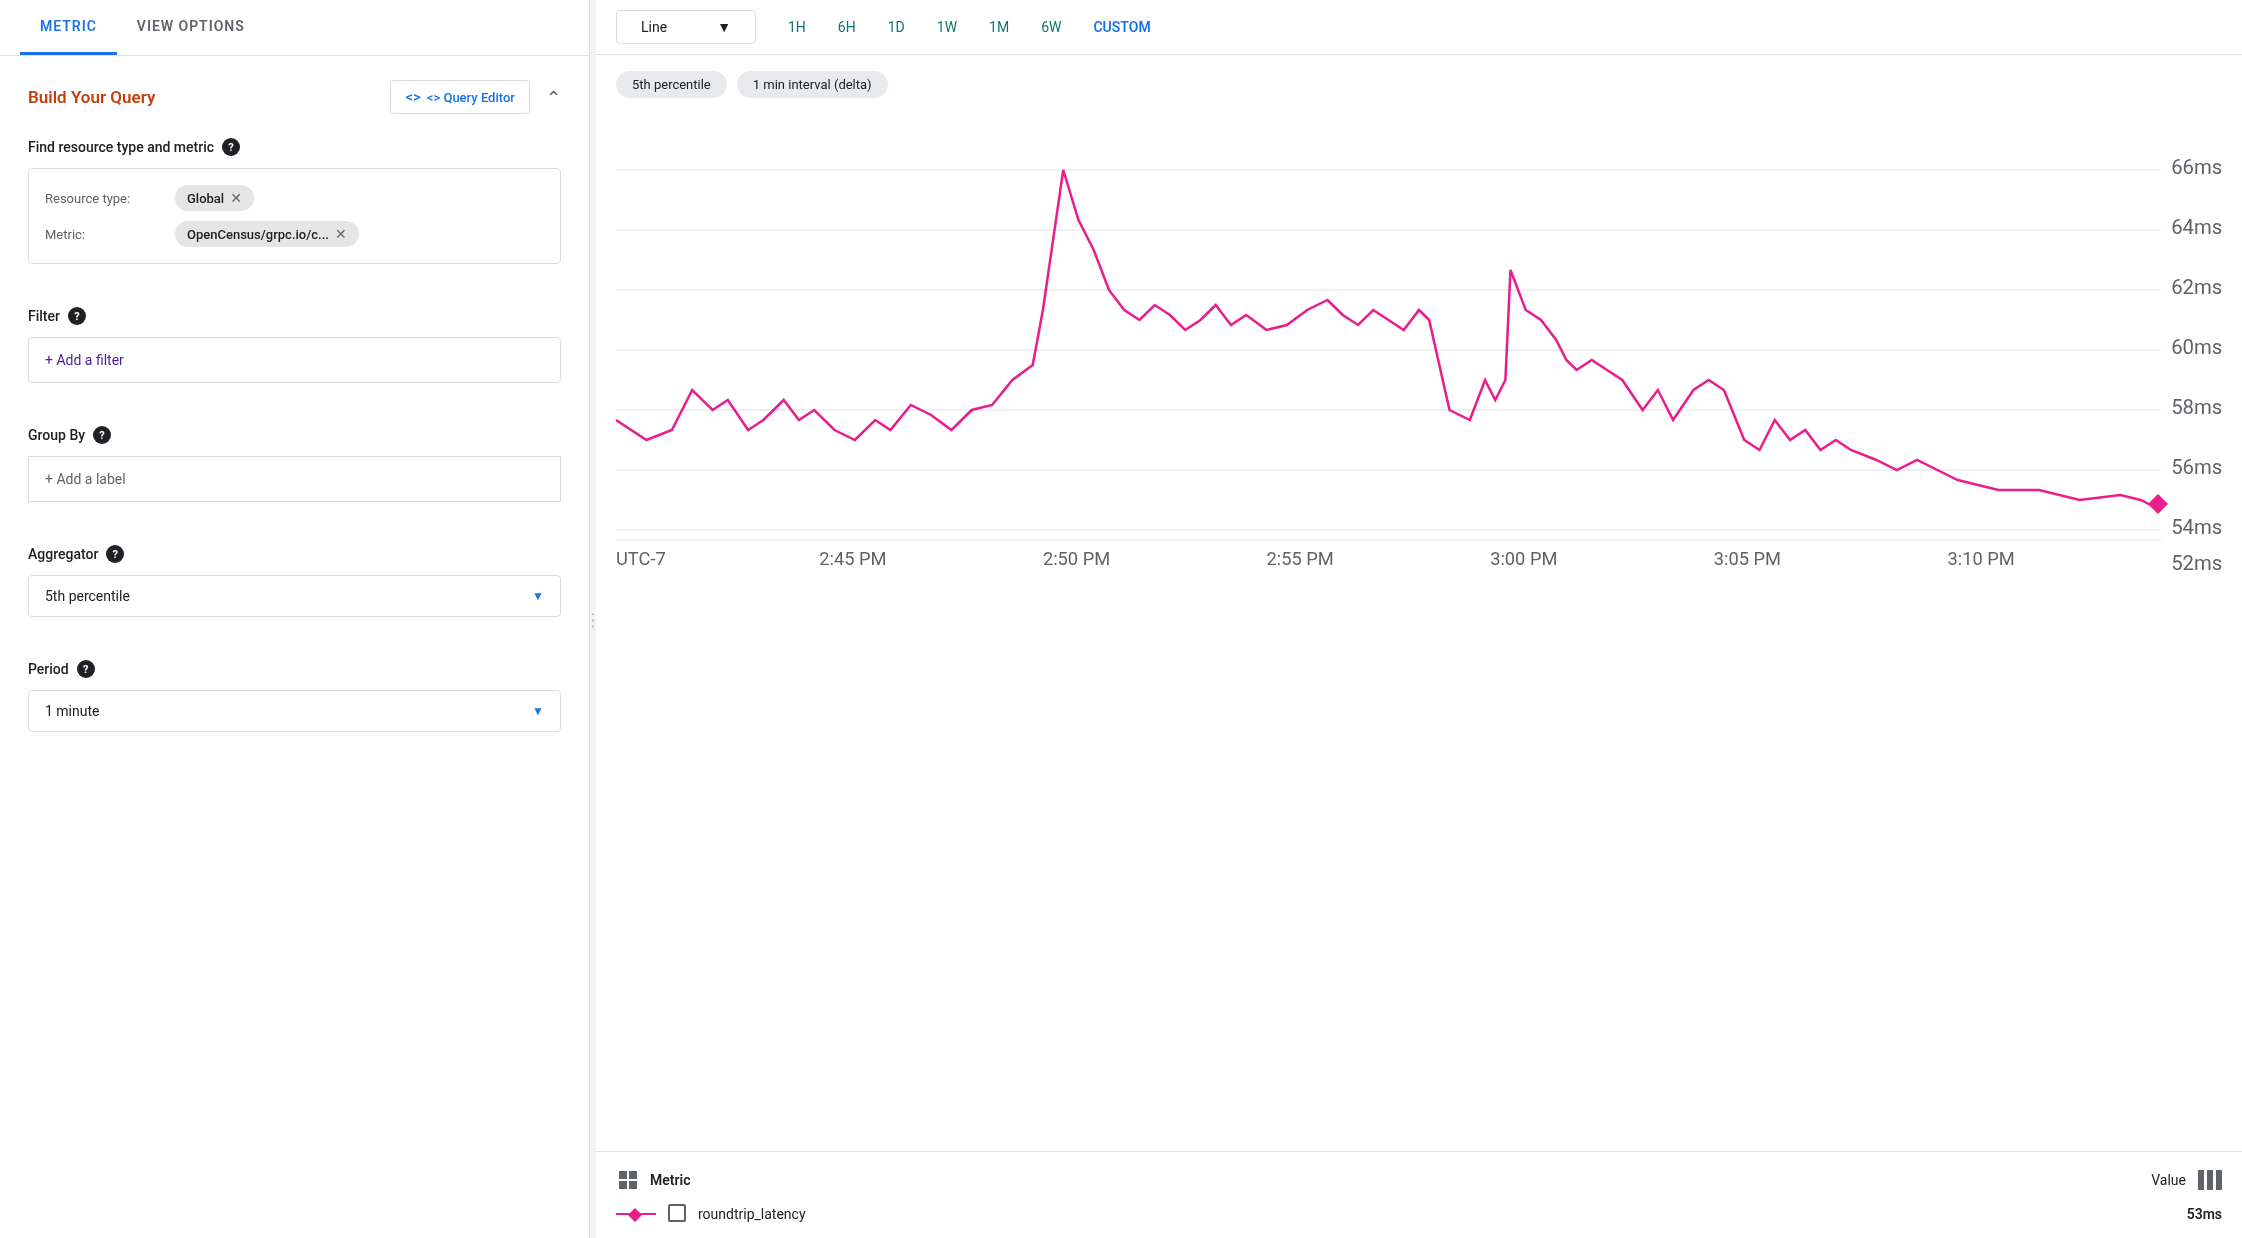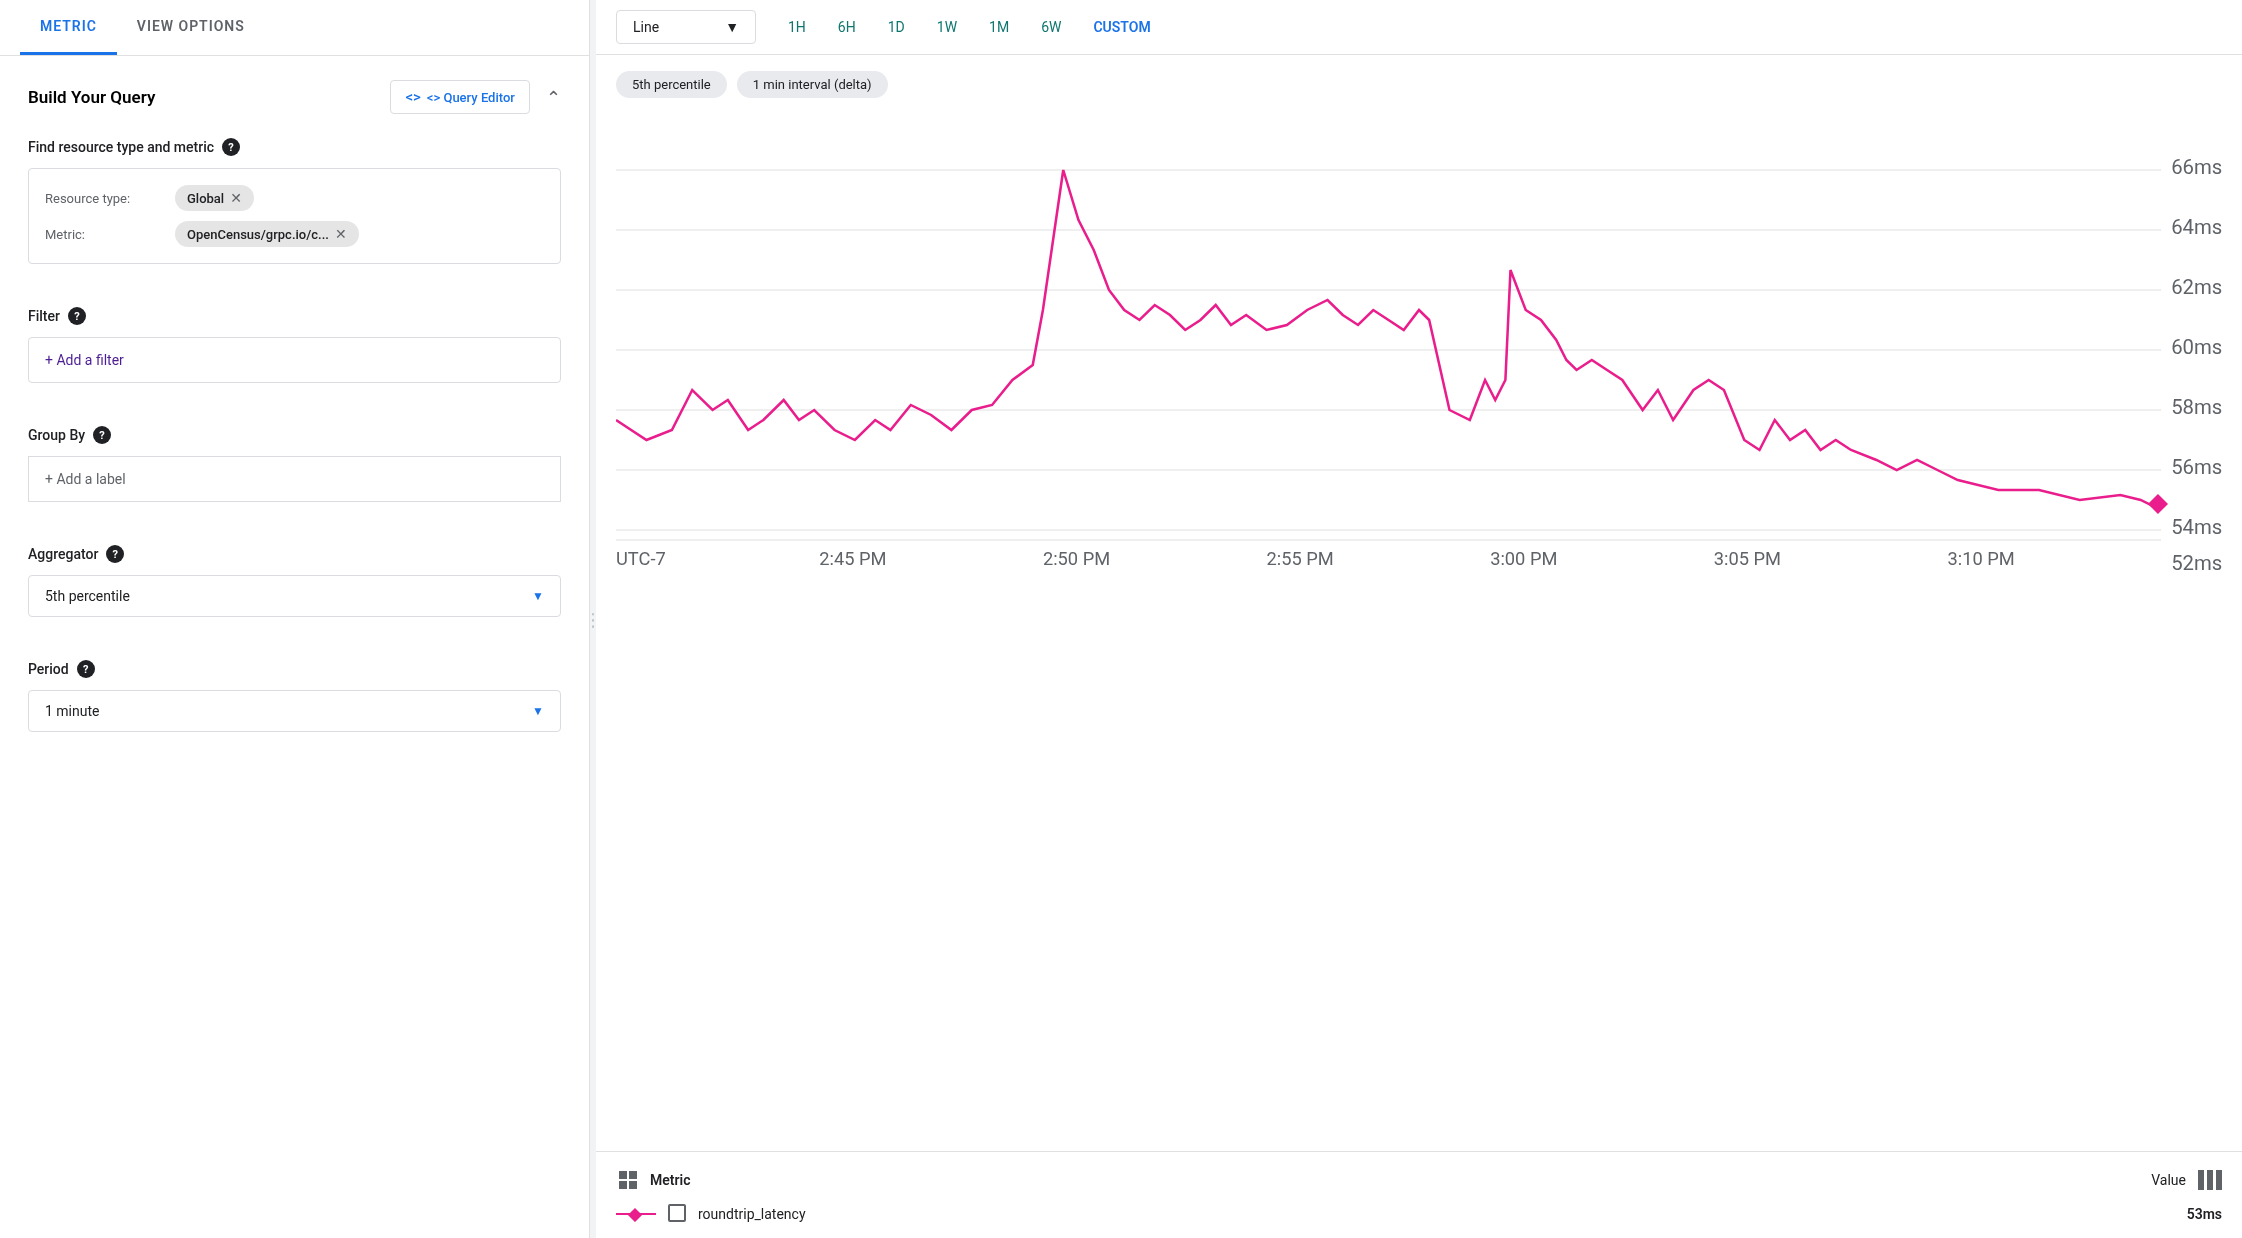--- a/index.html
+++ b/index.html
@@ -10,21 +10,21 @@
     
     .left-panel { width: 590px; border-right: 1px solid #e0e0e0; display: flex; flex-direction: column; height: 100%; }
 
     .tabs { display: flex; border-bottom: 1px solid #e0e0e0; padding: 0 20px; }
     .tab { padding: 18px 20px; font-size: 14px; font-weight: 600; color: #5f6368; cursor: pointer; letter-spacing: 0.07em; text-transform: uppercase; border-bottom: 3px solid transparent; }
     .tab.active { color: #1a73e8; border-bottom: 3px solid #1a73e8; }
 
     .panel-content { padding: 24px 28px; flex: 1; overflow-y: auto; }
 
     .build-query-header { display: flex; justify-content: space-between; align-items: center; margin-bottom: 24px; }
-    .build-query-title { font-size: 17px; font-weight: 600; color: #000000; }
+    .build-query-title { font-size: 17px; font-weight: 600; color: #c2410c; }
     .query-editor-btn { display: flex; align-items: center; gap: 6px; border: 1px solid #dadce0; border-radius: 4px; padding: 7px 14px; font-size: 13px; color: #1a73e8; cursor: pointer; background: #fff; font-weight: 500; }
     .query-editor-btn .code-icon { font-size: 15px; }
     .collapse-btn { cursor: pointer; color: #5f6368; font-size: 18px; margin-left: 8px; }
 
     .section { margin-bottom: 43px; }
     .section-label { display: flex; align-items: center; gap: 8px; font-size: 14px; font-weight: 500; color: #202124; margin-bottom: 12px; }
     .help-icon { display: inline-flex; align-items: center; justify-content: center; width: 18px; height: 18px; border-radius: 50%; background: #202124; color: #fff; font-size: 11px; font-weight: 700; cursor: help; }
 
     .resource-metric-box { border: 1px solid #dadce0; border-radius: 4px; padding: 16px; }
     .resource-row { display: flex; align-items: center; gap: 20px; margin-bottom: 10px; }
@@ -39,21 +39,21 @@
     .select-box { border: 1px solid #dadce0; border-radius: 4px; padding: 12px 16px; display: flex; justify-content: space-between; align-items: center; cursor: pointer; font-size: 14px; color: #202124; }
     .select-box .dropdown-arrow { color: #1a73e8; font-size: 12px; }
 
     .divider-handle { width: 6px; background: #f1f3f4; cursor: col-resize; display: flex; align-items: center; justify-content: center; }
     .divider-handle::after { content: '⋮'; font-size: 18px; color: #bdc1c6; }
 
     
     .right-panel { flex: 1; display: flex; flex-direction: column; }
 
     .chart-toolbar { display: flex; align-items: center; gap: 0; padding: 10px 20px; border-bottom: 1px solid #e0e0e0; }
-    .chart-type-select { display: flex; align-items: center; gap: 8px; border: 1px solid #dadce0; border-radius: 4px; padding: 8px 16px; font-size: 14px; color: #202124; cursor: pointer; min-width: 140px; margin-right: 16px; }
+    .chart-type-select { display: flex; align-items: center; gap: 8px; border: 1px solid #dadce0; border-radius: 4px; padding: 8px 24px; font-size: 14px; color: #202124; cursor: pointer; min-width: 140px; margin-right: 16px; }
     .time-range-btn { padding: 8px 16px; font-size: 14px; color: #0f766e; cursor: pointer; border: none; background: none; font-weight: 400; }
     .time-range-btn.active { color: #1a73e8; font-weight: 600; }
 
     .chart-area { flex: 1; padding: 16px 20px 0 20px; display: flex; flex-direction: column; }
 
     .chart-pills { display: flex; gap: 10px; margin-bottom: 12px; }
     .pill { background: #e8eaed; border-radius: 20px; padding: 6px 16px; font-size: 13px; color: #202124; cursor: pointer; }
 
     .chart-wrapper { flex: 1; position: relative; }
 

